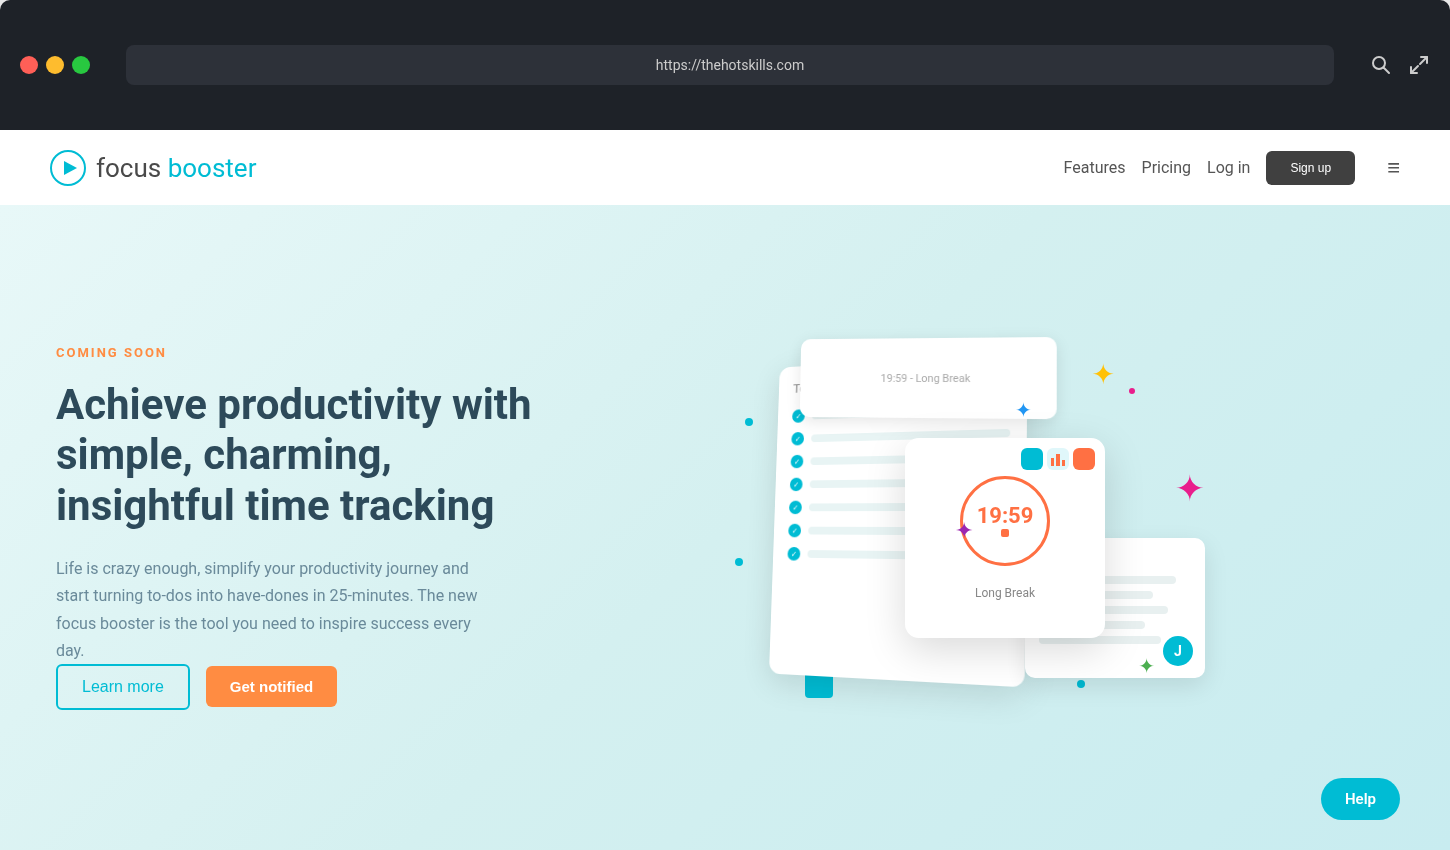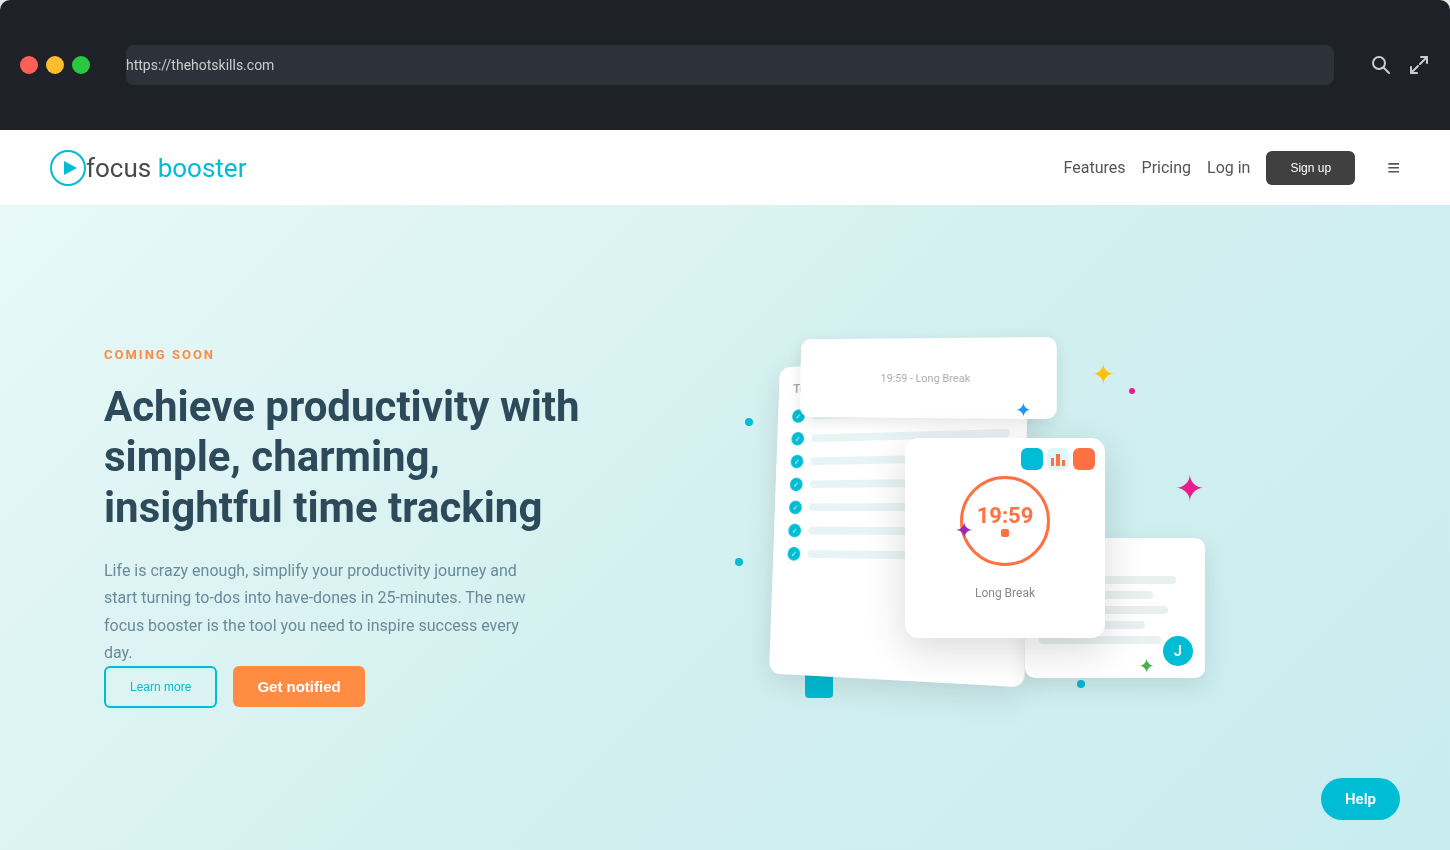--- a/index.html
+++ b/index.html
@@ -31,21 +31,21 @@
     .tl-yellow { background: #febc2e; }
     .tl-green { background: #28c840; }
 
     .address-bar {
       flex: 1;
       height: 40px;
       background: #2d3139;
       border-radius: 8px;
       display: flex;
       align-items: center;
-      justify-content: flex-start;
+      justify-content: center;
       color: #ccc;
       font-size: 14px;
       margin: 0 20px;
     }
     .browser-icons {
       display: flex;
       gap: 16px;
       align-items: center;
       color: #ccc;
     }
@@ -73,21 +73,21 @@
       height: 75px;
       background: white;
       display: flex;
       align-items: center;
       padding: 0 50px;
       box-shadow: 0 1px 3px rgba(0,0,0,0.05);
     }
     .logo-area {
       display: flex;
       align-items: center;
-      gap: 0;
+      gap: 10px;
       text-decoration: none;
     }
     .logo-icon {
       width: 36px;
       height: 36px;
     }
     .logo-text {
       font-size: 26px;
       font-weight: 400;
       color: #4a4a4a;
@@ -124,21 +124,21 @@
       margin-left: 16px;
     }
 
     
     .hero {
       width: 100%;
       height: calc(850px - 130px - 75px);
       background: linear-gradient(135deg, #e8f8f8 0%, #d4f0f0 50%, #c8ecf0 100%);
       display: flex;
       align-items: center;
-      padding: 40px 104px;
+      padding: 40px 56px;
       position: relative;
       overflow: hidden;
     }
 
     .hero-content {
       flex: 0 0 520px;
       z-index: 2;
     }
 
     .coming-soon {
@@ -170,21 +170,21 @@
       gap: 16px;
       align-items: center;
     }
 
     .btn-learn-more {
       padding: 12px 24px;
       border: 2px solid #00bcd4;
       color: #00bcd4;
       background: transparent;
       border-radius: 6px;
-      font-size: 12px;
+      font-size: 16px;
       font-weight: 500;
       cursor: pointer;
     }
 
     .btn-get-notified {
       padding: 12px 24px;
       background: #ff8c42;
       color: white;
       border: none;
       border-radius: 6px;

